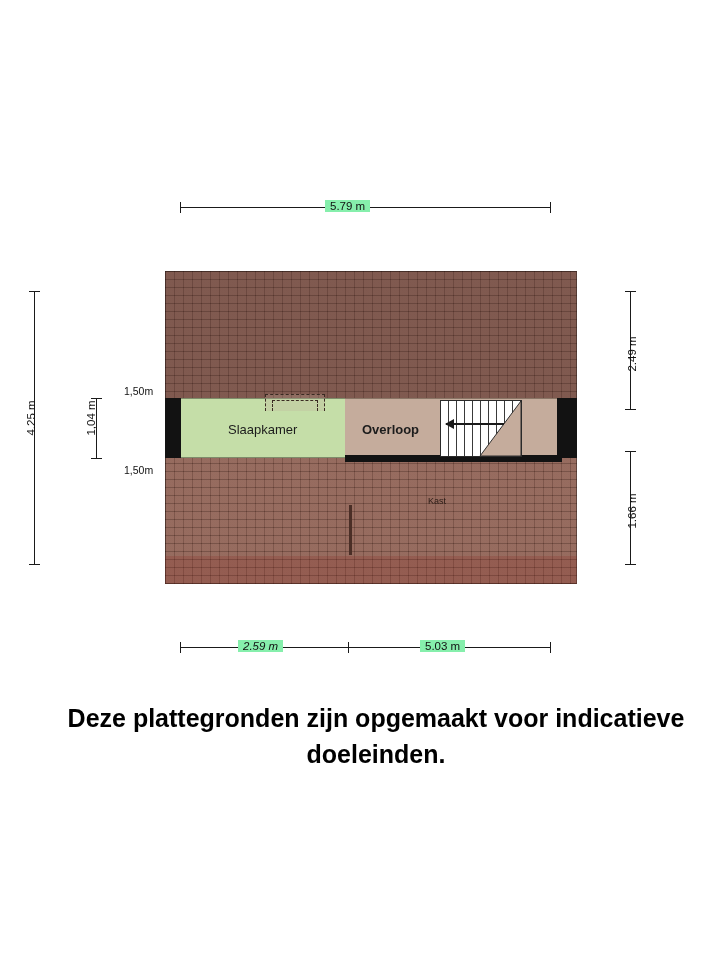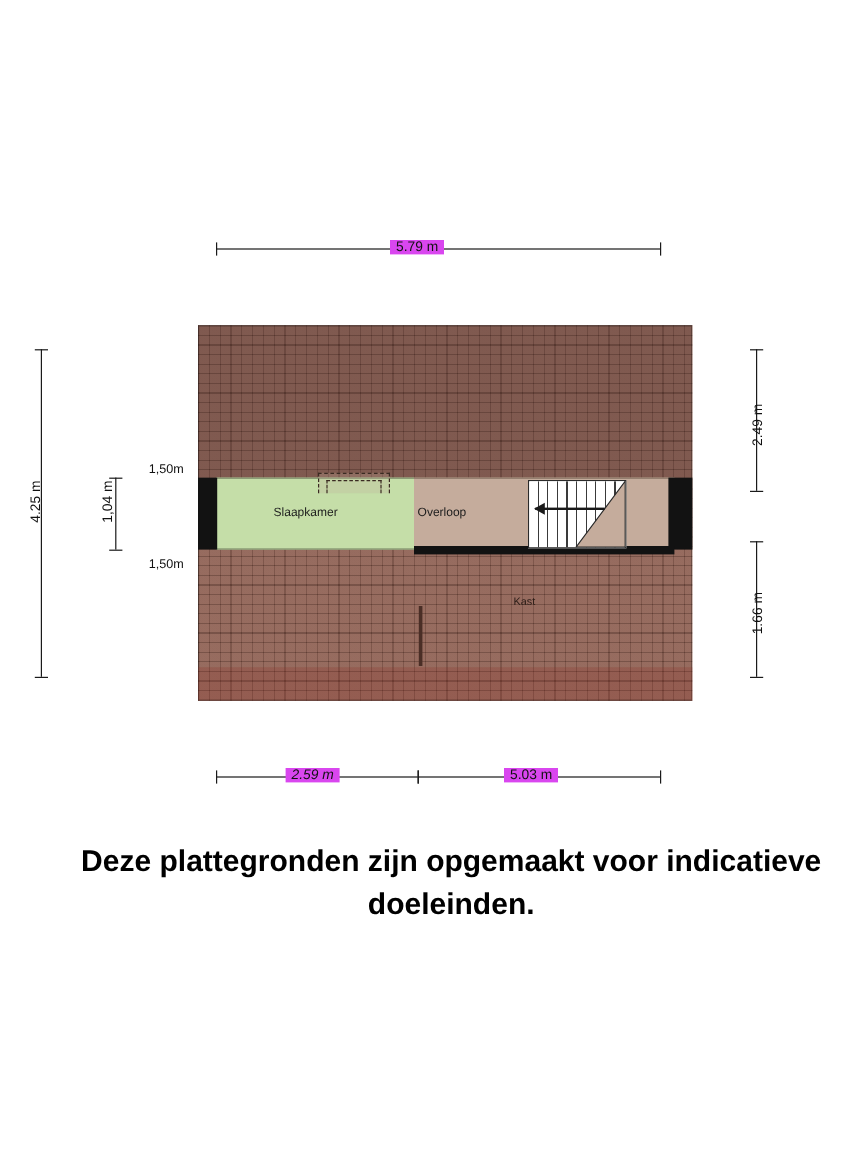--- a/index.html
+++ b/index.html
@@ -174,27 +174,27 @@
     left: 349px;
     top: 505px;
     width: 3px;
     height: 50px;
     background: #4a2e26;
   }
 
   
   .room-label {
     position: absolute;
-    font-size: 10px;
+    font-size: 13px;
     color: #1c1c1c;
     white-space: nowrap;
     font-family: "Liberation Sans", sans-serif;
   }
   #label-slaapkamer { left: 228px; top: 422px; }
-  #label-overloop { left: 348px; top: 422px; }
+  #label-overloop { left: 362px; top: 422px; font-weight: bold; }
   #label-kast { left: 428px; top: 496px; font-size: 9px; color: #2b1c16; }
 
   
   .dim-line-h {
     position: absolute;
     height: 1px;
     background: #1a1a1a;
   }
   .dim-line-v {
     position: absolute;
@@ -211,21 +211,21 @@
     position: absolute;
     height: 1px;
     width: 11px;
     background: #1a1a1a;
   }
   .dim-text {
     position: absolute;
     font-size: 11.5px;
     color: #111111;
     white-space: nowrap;
-    background: #d946ef;
+    background: #86efac;
     padding: 0 5px;
     font-family: "Liberation Sans", sans-serif;
   }
   .dim-text-v {
     position: absolute;
     font-size: 11.5px;
     color: #111111;
     white-space: nowrap;
     transform-origin: center center;
     font-family: "Liberation Sans", sans-serif;

